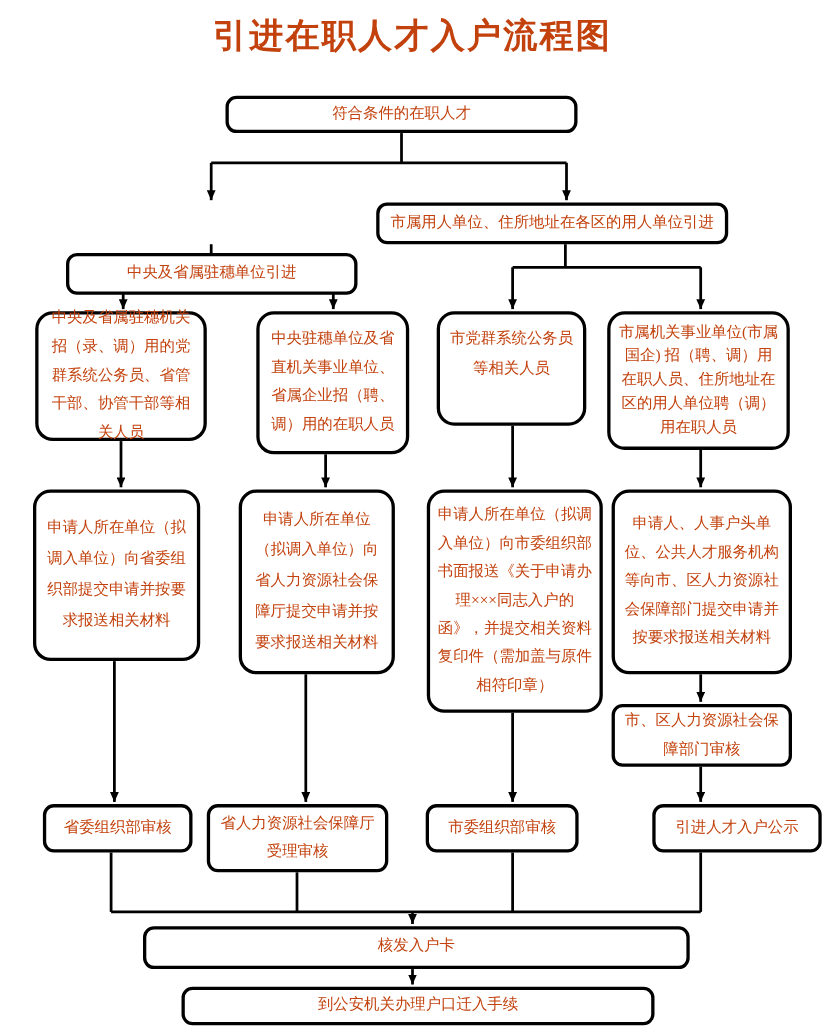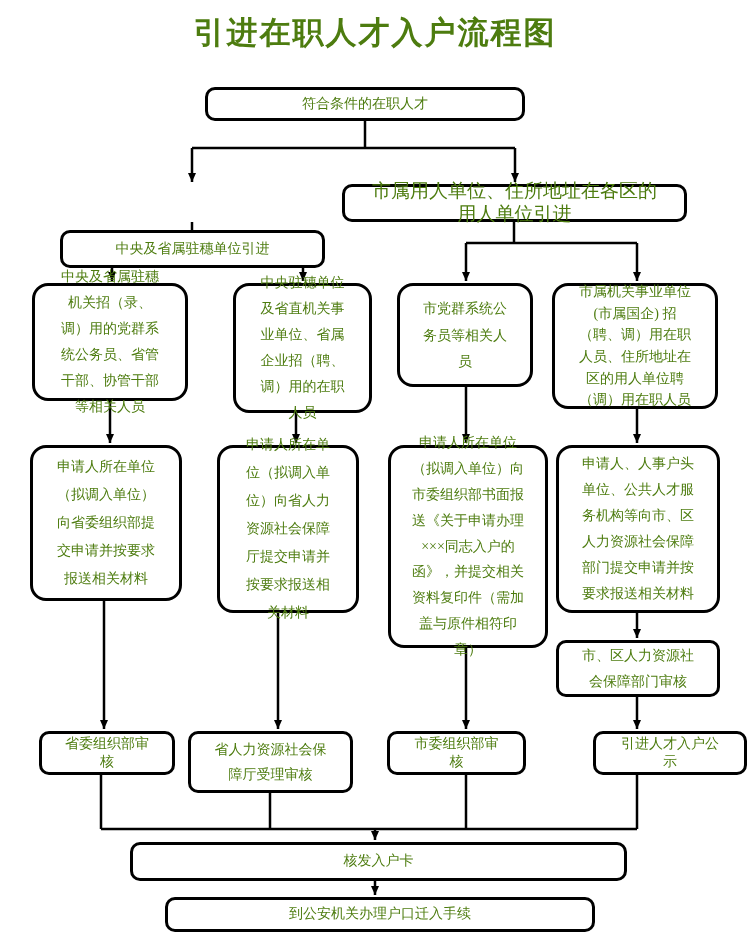--- a/index.html
+++ b/index.html
@@ -1,35 +1,35 @@
 <!DOCTYPE html>
 <html><head>
 <meta charset="utf-8">
 <style>
   html,body{margin:0;padding:0;background:#ffffff;}
   #canvas{
     position:relative;width:750px;height:939px;background:#ffffff;overflow:hidden;
-    font-family:"Liberation Serif","DejaVu Serif",serif;color:#4d7c0f;
+    font-family:"Liberation Serif","DejaVu Serif",serif;color:#c2410c;
   }
   .title{
     position:absolute;top:12px;left:0;width:750px;text-align:center;
     font-size:31px;font-weight:bold;letter-spacing:2px;
   }
   svg.wires{position:absolute;left:0;top:0;width:750px;height:939px;}
   .node{
     position:absolute;box-sizing:border-box;border:3px solid #000;background:#fff;
     display:flex;align-items:center;justify-content:center;text-align:center;
-    font-size:14px;line-height:1.9;padding:2px 20px;
+    font-size:14px;line-height:1.9;padding:2px 6px;
   }
   .r10{border-radius:10px;}
   .r16{border-radius:16px;}
   
   .n-start   {left:205px;top:87px; width:320px;height:34px;line-height:1.2;}
   .n-br-l    {left:60px; top:184px;width:265px;height:38px;line-height:1.2;margin-top:46px;}
-  .n-br-r    {left:342px;top:184px;width:345px;height:38px;line-height:1.2;font-size:19px;}
+  .n-br-r    {left:342px;top:184px;width:320px;height:38px;line-height:1.2;font-size:14px;}
   .n-cat1    {left:32px; top:283px;width:156px;height:118px;line-height:1.85;}
   .n-cat2    {left:233px;top:283px;width:139px;height:130px;line-height:1.85;}
   .n-cat3    {left:397px;top:283px;width:136px;height:104px;align-items:flex-start;padding-top:10px;line-height:1.9;}
   .n-cat4    {left:552px;top:283px;width:166px;height:126px;line-height:1.55;}
   .n-apply1  {left:30px; top:445px;width:152px;height:156px;line-height:2.0;}
   .n-apply2  {left:217px;top:445px;width:142px;height:168px;line-height:2.0;}
   .n-apply3  {left:388px;top:445px;width:160px;height:203px;line-height:1.85;}
   .n-apply4  {left:556px;top:445px;width:164px;height:168px;line-height:1.85;}
   .n-rev4a   {left:556px;top:640px;width:164px;height:57px;line-height:1.8;}
   .n-rev1    {left:39px; top:731px;width:136px;height:44px;line-height:1.3;}

